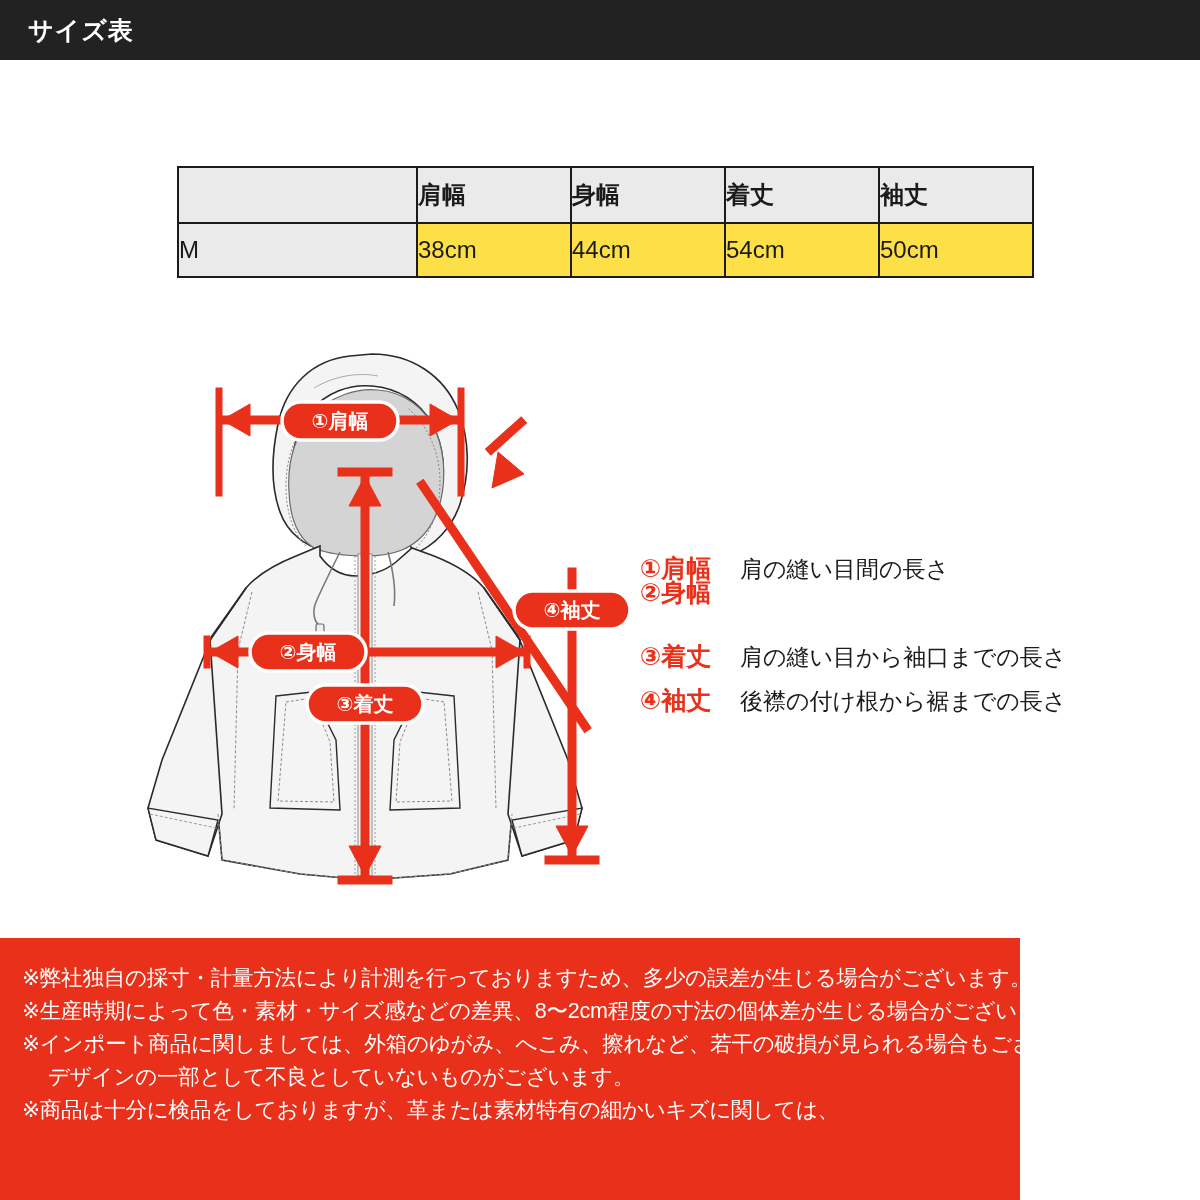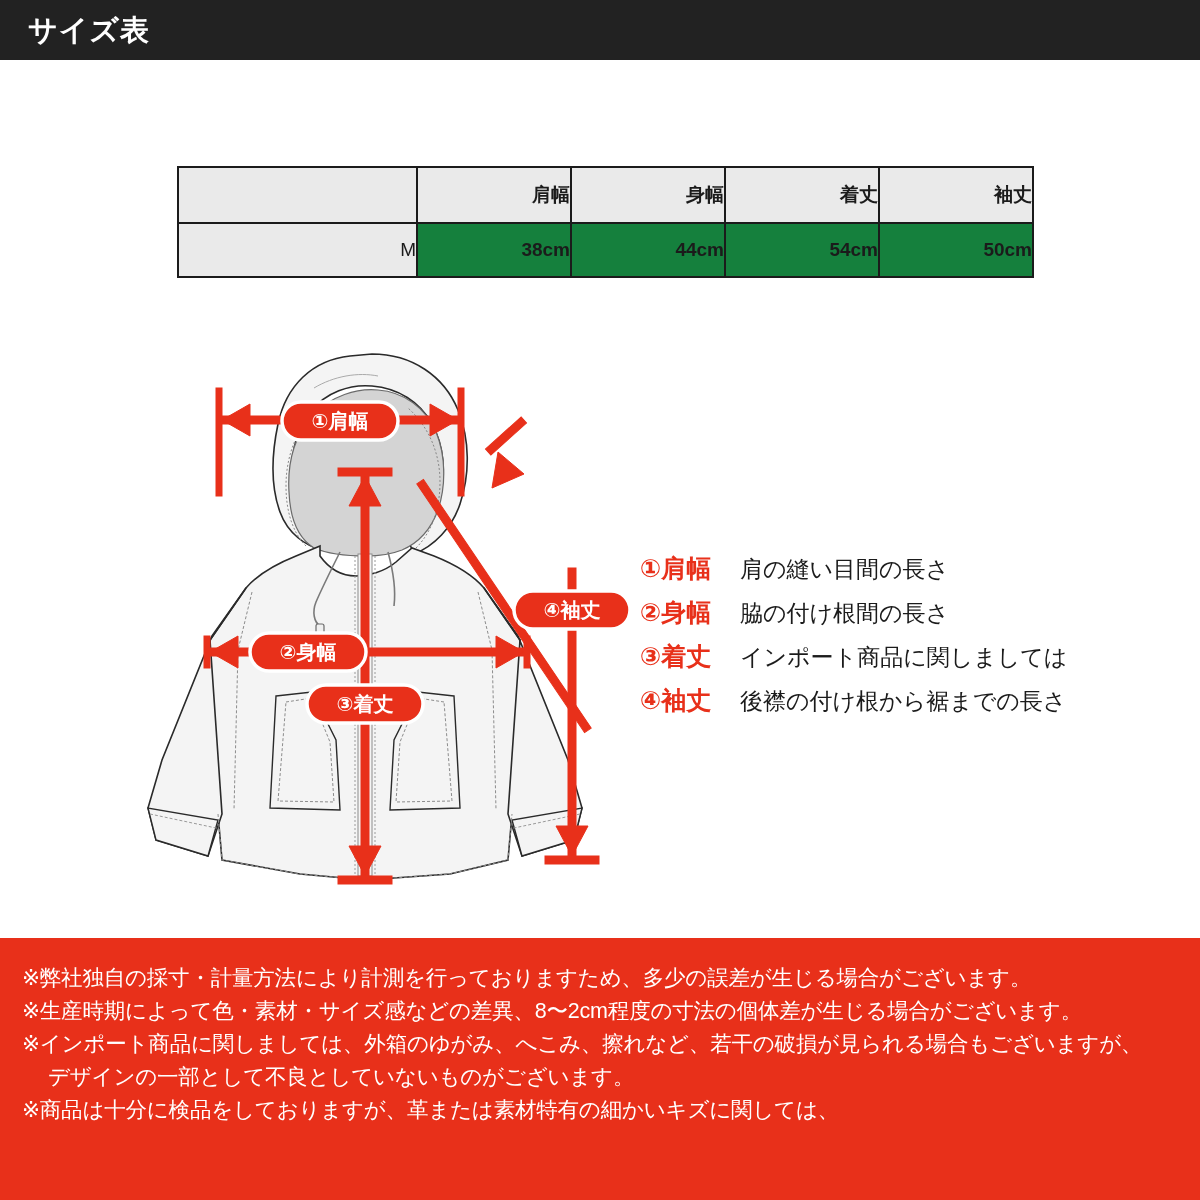--- a/index.html
+++ b/index.html
@@ -11,43 +11,43 @@
     -webkit-font-smoothing:antialiased;
   }
 
   
   .header-bar{
     position:absolute;left:0;top:0;width:1200px;height:60px;
     background:#222222;
   }
   .header-title{
     position:absolute;left:28px;top:15px;
-    color:#ffffff;font-size:29px;font-weight:bold;letter-spacing:1px;
+    color:#ffffff;font-size:25px;font-weight:bold;letter-spacing:1px;
     line-height:30px;
   }
 
   
   .size-table{
     position:absolute;left:177px;top:166px;
     border-collapse:collapse;
     table-layout:fixed;
   }
   .size-table td, .size-table th{
     border:2px solid #1b1b1b;
-    text-align:right;
-    font-size:19px;
+    text-align:left;
+    font-size:24px;
     color:#1b1b1b;
     font-weight:bold;
     padding:0;
   }
   .size-table thead th{
     height:54px;background:#eaeaea;
   }
   .size-table tbody td{
-    height:52px;background:#15803d;font-weight:bold;
+    height:52px;background:#fde047;font-weight:normal;
   }
   .size-table tbody td.rowhead{
     background:#eaeaea;font-weight:normal;
   }
   .col-label{width:237px;}
   .col-meas{width:152px;}
 
   
   .diagram{
     position:absolute;left:100px;top:340px;
@@ -70,21 +70,21 @@
   }
   .legend-desc{
     color:#1b1b1b;font-size:23px;font-weight:normal;
     letter-spacing:0px;
     margin-top:22px;
   }
 
   
   .notice{
     position:absolute;left:0;top:938px;
-    width:1200px;height:262px;
+    width:1020px;height:262px;
     background:#e8301a;
     box-sizing:border-box;
     padding:24px 22px 0 22px;
   }
   .notice-line{
     color:#ffffff;
     font-size:21.5px;
     line-height:33px;
     letter-spacing:-0.2px;
     white-space:nowrap;
@@ -234,25 +234,24 @@
 </svg>
 </div>
 
 <div class="legend">
   <div class="legend-row">
     <span class="legend-key">①肩幅</span>
     <span class="legend-desc">肩の縫い目間の長さ</span>
   </div>
   <div class="legend-row">
     <span class="legend-key">②身幅</span>
-    <span class="legend-desc">脇の付け根間の長さ</span>
   </div>
   <div class="legend-row">
     <span class="legend-key">③着丈</span>
-    <span class="legend-desc">インポート商品に関しましては</span>
+    <span class="legend-desc">肩の縫い目から袖口までの長さ</span>
   </div>
   <div class="legend-row">
     <span class="legend-key">④袖丈</span>
     <span class="legend-desc">後襟の付け根から裾までの長さ</span>
   </div>
 </div>
 
 <div class="notice">
   <div class="notice-line">※弊社独自の採寸・計量方法により計測を行っておりますため、多少の誤差が生じる場合がございます。</div>
   <div class="notice-line">※生産時期によって色・素材・サイズ感などの差異、8〜2cm程度の寸法の個体差が生じる場合がございます。</div>

